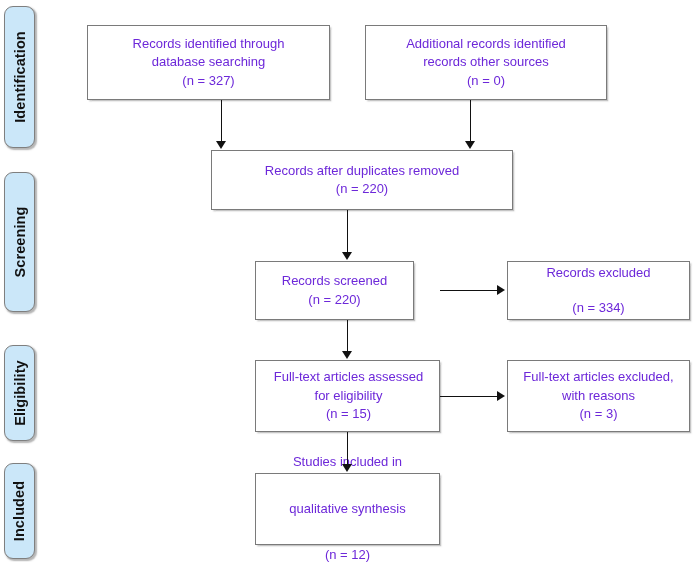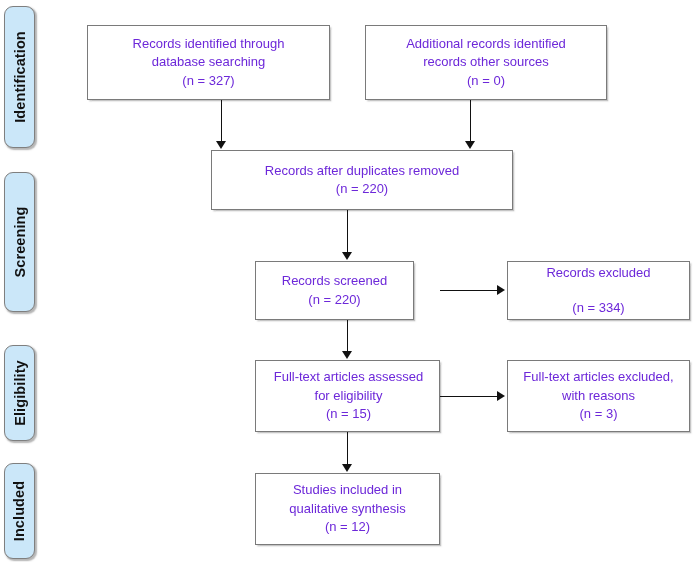--- a/index.html
+++ b/index.html
@@ -142,21 +142,21 @@
     <span class="line">for eligibility</span>
     <span class="line">(n = 15)</span>
   </div>
 
   <div class="flow-box" style="left:507px; top:360px; width:183px; height:72px;">
     <span class="line">Full-text articles excluded,</span>
     <span class="line">with reasons</span>
     <span class="line">(n = 3)</span>
   </div>
 
-  <div class="flow-box" style="left:255px; top:473px; width:185px; height:72px;">
+  <div class="flow-box" style="left:255px; top:473px; width:185px; height:72px;gap:28px;">
     <span class="line">Studies included in</span>
     <span class="line">qualitative synthesis</span>
     <span class="line">(n = 12)</span>
   </div>
 
   <div class="vline" style="left:221px; top:100px; height:42px;"></div>
   <div class="arrow-down" style="left:216px; top:141px;"></div>
 
   <div class="vline" style="left:470px; top:100px; height:42px;"></div>
   <div class="arrow-down" style="left:465px; top:141px;"></div>

